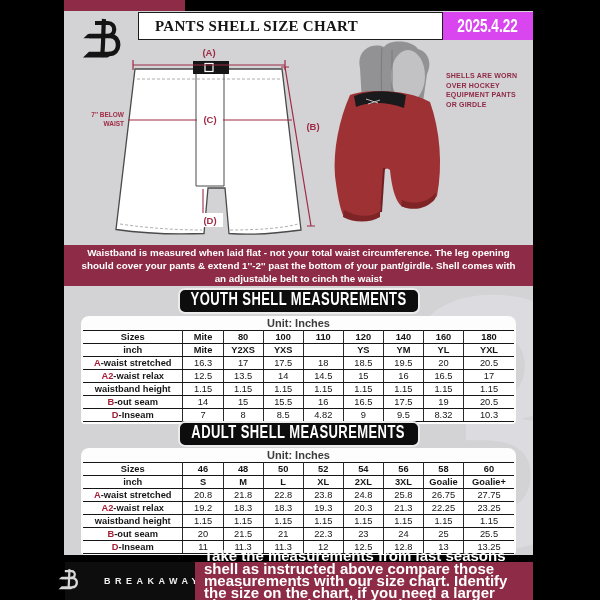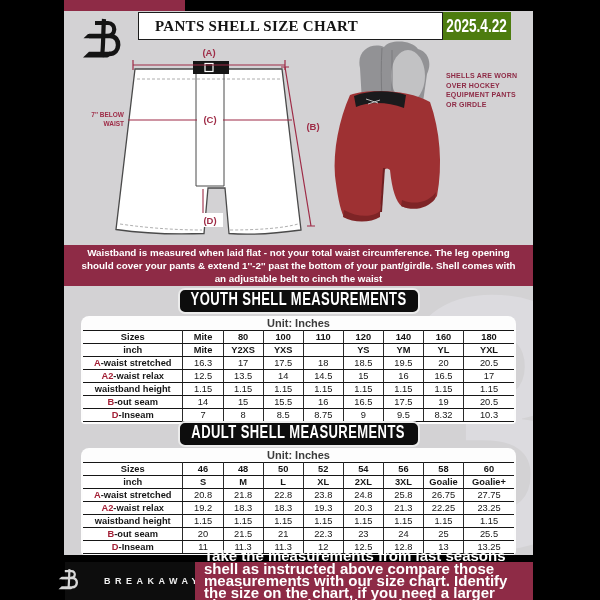--- a/index.html
+++ b/index.html
@@ -7,21 +7,21 @@
   .screen{position:relative;width:600px;height:600px;background:#000;overflow:hidden;
           font-family:"Liberation Sans",sans-serif;}
   .flyer{position:absolute;left:64px;top:0;width:469px;height:600px;}
   .top-strip{position:absolute;left:0;top:0;width:121px;height:11px;background:#8e2b46;}
   .content{position:absolute;left:0;top:11px;width:469px;height:544px;background:#d3d2d4;overflow:hidden;}
   .watermark{position:absolute;left:330px;top:230px;font-size:360px;font-weight:700;
              color:#dcdbdf;line-height:1;letter-spacing:-10px;user-select:none;}
   .title-box{position:absolute;left:74px;top:1px;width:305px;height:28px;background:#fff;
              border:1.5px solid #1c1c1c;display:flex;align-items:center;padding-left:16px;}
   .title-box span{font-size:15px;font-weight:600;color:#141414;letter-spacing:.3px;font-family:Liberation Serif, serif;}
-  .date-box{position:absolute;left:379px;top:1px;width:68px;height:28px;background:#4d7c0f;
+  .date-box{position:absolute;left:379px;top:1px;width:90px;height:28px;background:#d946ef;
             display:flex;align-items:center;justify-content:center;}
   .date-box span{color:#fff;font-size:16px;font-weight:700;display:inline-block;transform:scaleX(.85) scaleY(1.12);}
   .logo-main{position:absolute;left:18px;top:2px;color:#141414;}
   .note{position:absolute;left:382px;top:60px;width:78px;font-size:7px;font-weight:700;
         color:#8e2b46;line-height:9.5px;letter-spacing:.2px;}
   .banner{position:absolute;left:0;top:234px;width:469px;height:41px;background:#8e2b46;
           color:#fff;display:flex;align-items:center;text-align:center;}
   .banner div{font-size:9.8px;font-weight:600;line-height:13px;padding:0 14px;}
   .sec-header{position:absolute;left:50%;transform:translateX(-50%);width:242px;height:26px;
               background:#0d0d0d;border:2px solid #ececec;border-radius:7px;
@@ -206,21 +206,21 @@
                 <td>16.5</td>
                 <td>17.5</td>
                 <td>19</td>
                 <td>20.5</td>
               </tr>
               <tr>
                 <td class="lbl"><span class="pfx">D</span>-Inseam</td>
                 <td>7</td>
                 <td>8</td>
                 <td>8.5</td>
-                <td>8.75</td>
+                <td>4.82</td>
                 <td>9</td>
                 <td>9.5</td>
                 <td>8.32</td>
                 <td>10.3</td>
               </tr>
             </tbody>
         </table>
       </div>
 
       <div class="sec-header adult-header">

